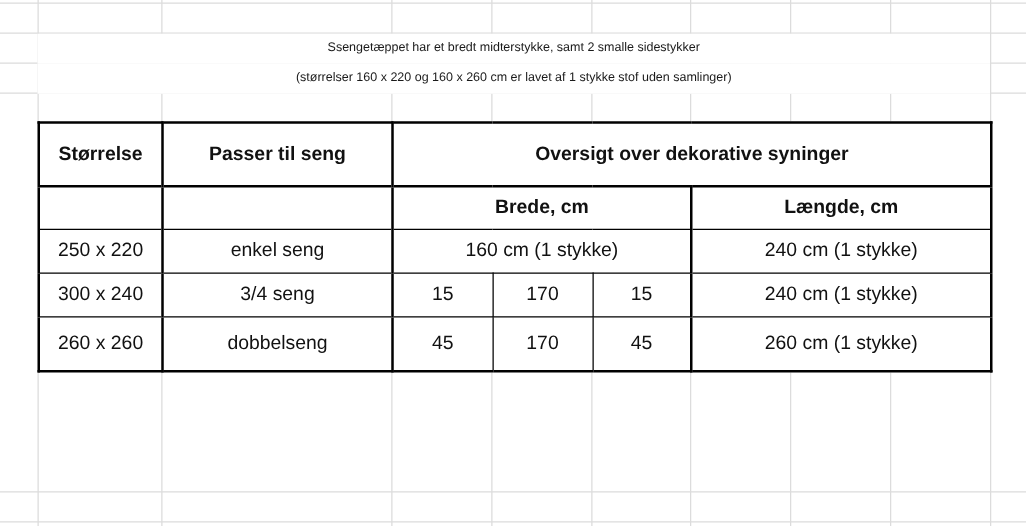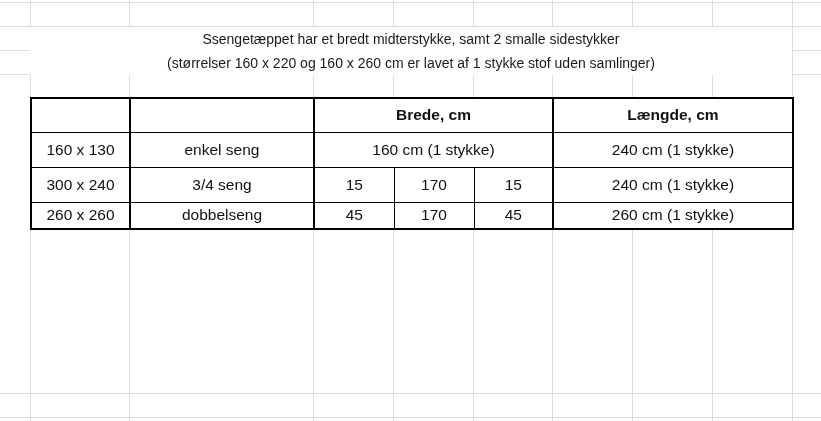--- a/index.html
+++ b/index.html
@@ -7,21 +7,21 @@
     width:821px; height:421px; overflow:hidden; position:relative;
     background:#ffffff;
     font-family:"Liberation Sans", sans-serif;
     color:#111;
   }
   .grid { position:absolute; inset:0; pointer-events:none; }
   .vline { position:absolute; top:0; bottom:0; width:1px; background:#dcdcdc; }
   .hline { position:absolute; left:0; right:0; height:1px; background:#dcdcdc; }
   .caption {
     position:absolute; left:30px; width:762px; height:24px; line-height:24px;
-    text-align:center; font-size:14px; background:#fff; color:#1a1a1a;
+    text-align:center; font-size:10px; background:#fff; color:#1a1a1a;
   }
   table.main {
     position:absolute; left:30px; top:97px;
     border-collapse:collapse; background:#fff;
     font-size:15.5px;
   }
   table.main td {
     border:1px solid #000; text-align:center; vertical-align:middle;
     padding:0; white-space:nowrap;
   }
@@ -58,41 +58,46 @@
 <table class="main">
   <colgroup>
     <col style="width:99px">
       <col style="width:184px">
       <col style="width:80px">
       <col style="width:80px">
       <col style="width:79px">
       <col style="width:240px">
   </colgroup>
   <tbody>
+      <tr style="height:51px">
+    <td class="b thick-l thick-t thick-r">Størrelse</td>
+    <td class="b thick-t thick-r">Passer til seng</td>
+    <td class="b thick-t thick-r" colspan="4">Oversigt over dekorative syninger</td>
+  </tr>
   <tr style="height:34px">
     <td class="thick-l thick-r thick-t"></td>
     <td class="thick-r thick-t"></td>
     <td class="b thick-t thick-r" colspan="3">Brede, cm</td>
     <td class="b thick-t thick-r">Længde, cm</td>
   </tr>
   <tr style="height:35px">
-    <td class="thick-l thick-r">160 x 130</td>
+    <td class="thick-l thick-r">250 x 220</td>
     <td class="thick-r">enkel seng</td>
     <td class="thick-r" colspan="3">160 cm (1 stykke)</td>
     <td class="thick-r">240 cm (1 stykke)</td>
   </tr>
   <tr style="height:35px">
     <td class="thick-l thick-r">300 x 240</td>
     <td class="thick-r">3/4 seng</td>
     <td>15</td>
     <td>170</td>
     <td class="thick-r">15</td>
     <td class="thick-r">240 cm (1 stykke)</td>
   </tr>
-  <tr style="height:27px">
+  <tr style="height:44px">
     <td class="thick-l thick-r thick-b">260 x 260</td>
     <td class="thick-r thick-b">dobbelseng</td>
     <td class="thick-b">45</td>
     <td class="thick-b">170</td>
     <td class="thick-r thick-b">45</td>
     <td class="thick-r thick-b">260 cm (1 stykke)</td>
   </tr>
 </tbody>
   </table>
 

